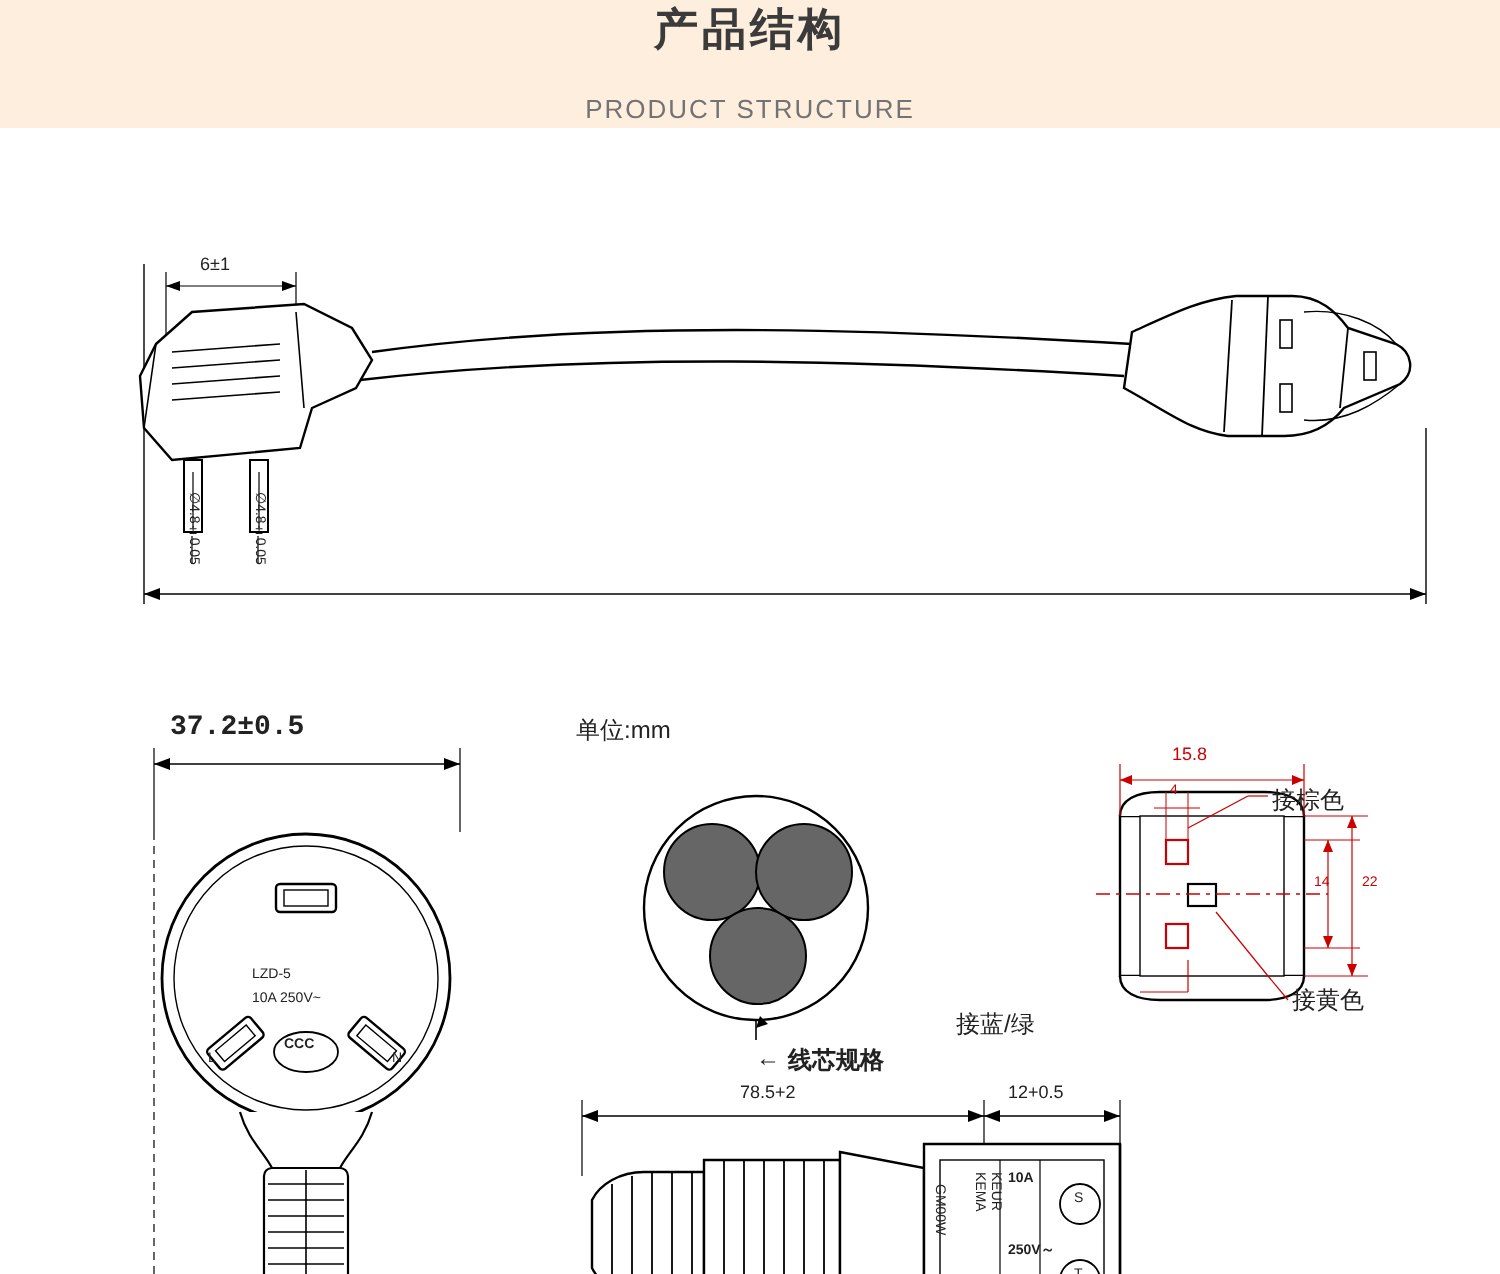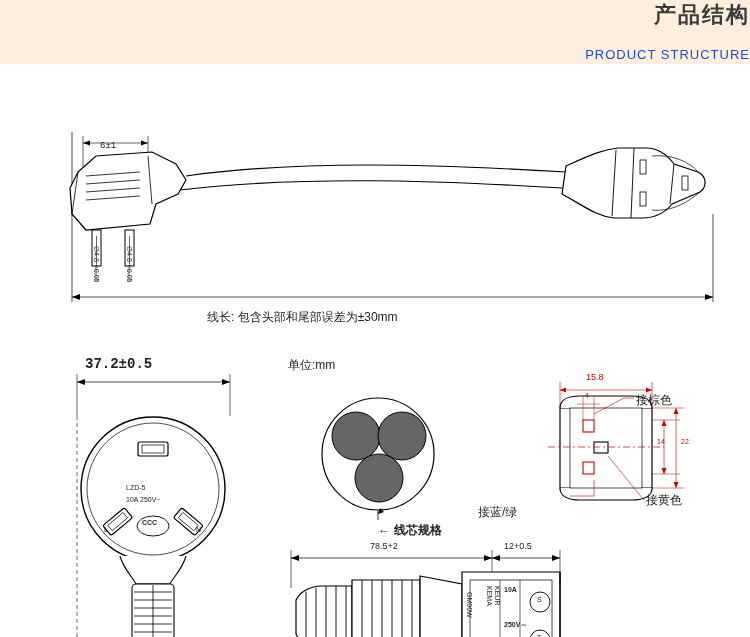--- a/index.html
+++ b/index.html
@@ -9,33 +9,33 @@
     font-family:"Liberation Sans", sans-serif;
     color:#222;
     position:relative;
     overflow:hidden;
   }
   .header{
     height:64px;
     background:#fdeedd;
     display:flex;
     flex-direction:column;
-    align-items:flex-end;
+    align-items:center;
     justify-content:center;
   }
   .header .cn{
     font-size:22px;
     font-weight:bold;
     color:#3b3b3b;
     letter-spacing:2px;
     line-height:26px;
   }
   .header .en{
     font-size:13px;
-    color:#1d4ed8;
+    color:#737373;
     letter-spacing:1px;
     margin-top:19px;
   }
   .canvas{
     position:relative;
     width:750px;
     height:573px;
   }
   .lbl{
     position:absolute;
@@ -237,24 +237,23 @@
       <line x1="560" y1="508" x2="560" y2="598" stroke="#000" stroke-width="1.2"></line>
 
       <circle cx="540" cy="538" r="10" fill="#fff" stroke="#000" stroke-width="0.9"></circle>
       <circle cx="540" cy="576" r="10" fill="#fff" stroke="#000" stroke-width="0.9"></circle>
 
       <line x1="500" y1="516" x2="500" y2="590" stroke="#000" stroke-width="0.6"></line>
       <line x1="520" y1="516" x2="520" y2="590" stroke="#000" stroke-width="0.6"></line>
     </g>
   </svg>
 
-  <div class="lbl small" style="left:100px;top:77px;font-family:Liberation Mono, monospace;">6±1</div>
+  <div class="lbl small" style="left:100px;top:63px;">6±1</div>
   <div class="lbl tiny vert" style="left:92px;top:182px;">∅4.8±0.05</div>
   <div class="lbl tiny vert" style="left:125px;top:182px;">∅4.8±0.05</div>
-  <div class="lbl mid" style="left:207px;top:245px;">线长: 包含头部和尾部误差为±30mm</div>
 
   <div class="lbl mid" style="left:288px;top:293px;">单位:mm</div>
 
   <div class="lbl big" style="left:85px;top:292px;font-weight:bold;font-family:Liberation Mono, monospace;">37.2±0.5</div>
   <div class="lbl tiny" style="left:126px;top:420px;">LZD-5</div>
   <div class="lbl tiny" style="left:126px;top:432px;">10A  250V~</div>
   <div class="lbl tiny" style="left:142px;top:455px;font-weight:bold;">CCC</div>
   <div class="lbl tiny" style="left:104px;top:462px;">L</div>
   <div class="lbl tiny" style="left:196px;top:462px;">N</div>
 

